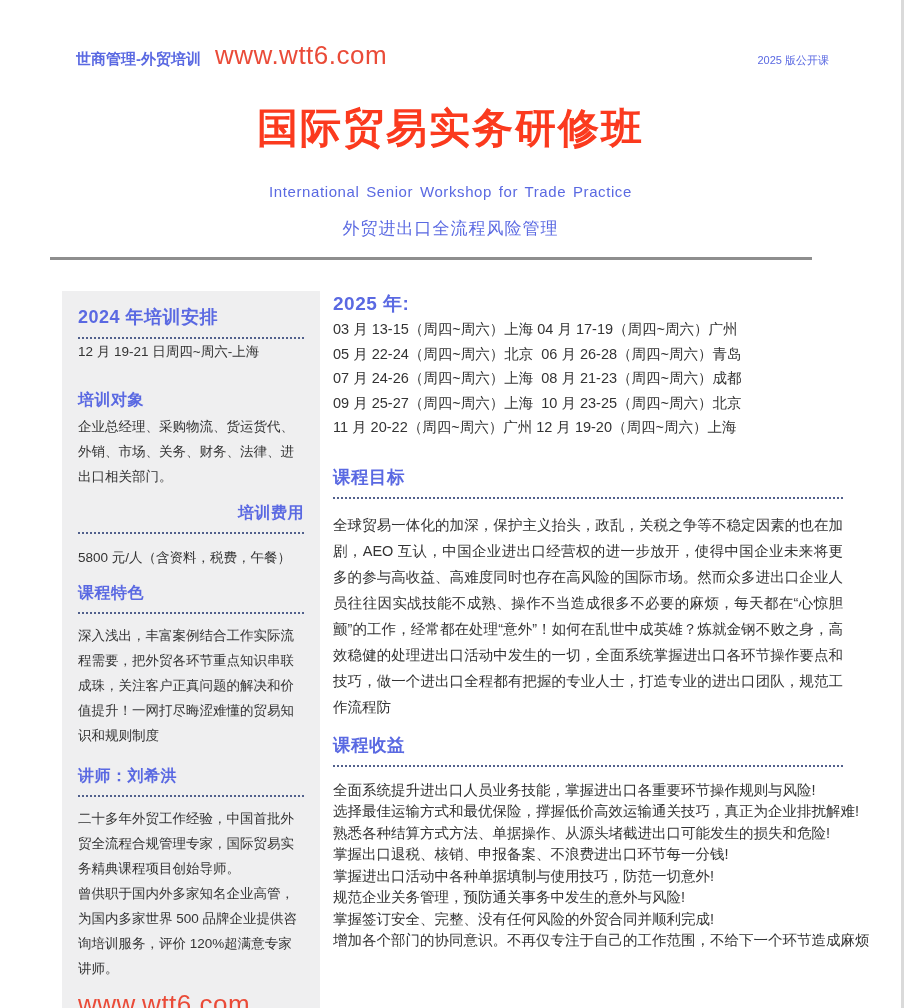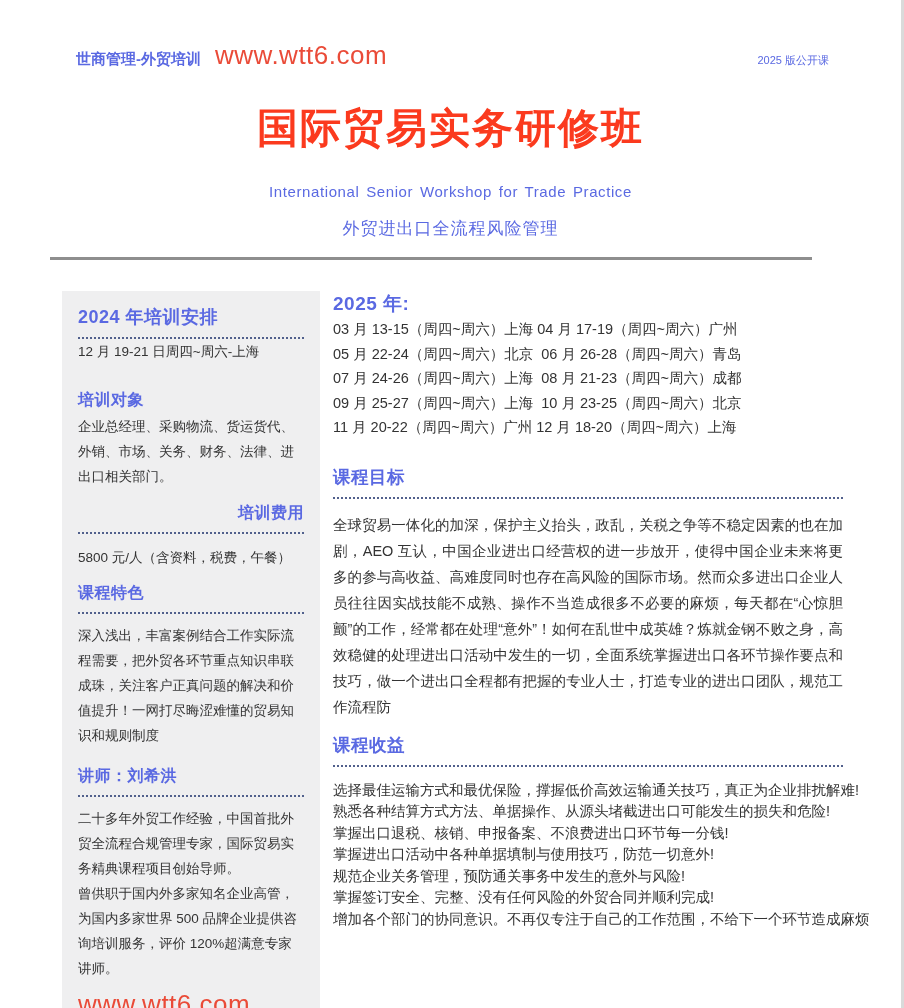--- a/index.html
+++ b/index.html
@@ -182,30 +182,31 @@
     </aside>
 
     <main class="main">
       <div class="mn-h2">2025 年:</div>
 
       <div class="schedule">
         <div class="schedule-row">03 月 13-15（周四~周六）上海 04 月 17-19（周四~周六）广州</div>
         <div class="schedule-row">05 月 22-24（周四~周六）北京  06 月 26-28（周四~周六）青岛</div>
         <div class="schedule-row">07 月 24-26（周四~周六）上海  08 月 21-23（周四~周六）成都</div>
         <div class="schedule-row">09 月 25-27（周四~周六）上海  10 月 23-25（周四~周六）北京</div>
-        <div class="schedule-row">11 月 20-22（周四~周六）广州 12 月 18-20（周四~周六）上海</div>
+        <div class="schedule-row">11 月 20-22（周四~周六）广州 12 月 19-20（周四~周六）上海</div>
       </div>
 
       <div class="mn-h3 obj-h">课程目标</div>
       <div class="dotline"></div>
       <p class="obj-text">全球贸易一体化的加深，保护主义抬头，政乱，关税之争等不稳定因素的也在加剧，AEO 互认，中国企业进出口经营权的进一步放开，使得中国企业未来将更多的参与高收益、高难度同时也存在高风险的国际市场。然而众多进出口企业人员往往因实战技能不成熟、操作不当造成很多不必要的麻烦，每天都在“心惊胆颤”的工作，经常都在处理“意外”！如何在乱世中成英雄？炼就金钢不败之身，高效稳健的处理进出口活动中发生的一切，全面系统掌握进出口各环节操作要点和技巧，做一个进出口全程都有把握的专业人士，打造专业的进出口团队，规范工作流程防</p>
 
       <div class="mn-h3 ben-h">课程收益</div>
       <div class="dotline"></div>
       <div class="ben-list">
+        <div class="ben-item">全面系统提升进出口人员业务技能，掌握进出口各重要环节操作规则与风险!</div>
         <div class="ben-item">选择最佳运输方式和最优保险，撑握低价高效运输通关技巧，真正为企业排扰解难!</div>
         <div class="ben-item">熟悉各种结算方式方法、单据操作、从源头堵截进出口可能发生的损失和危险!</div>
         <div class="ben-item">掌握出口退税、核销、申报备案、不浪费进出口环节每一分钱!</div>
         <div class="ben-item">掌握进出口活动中各种单据填制与使用技巧，防范一切意外!</div>
         <div class="ben-item">规范企业关务管理，预防通关事务中发生的意外与风险!</div>
         <div class="ben-item">掌握签订安全、完整、没有任何风险的外贸合同并顺利完成!</div>
         <div class="ben-item">增加各个部门的协同意识。不再仅专注于自己的工作范围，不给下一个环节造成麻烦</div>
       </div>
     </main>
 

